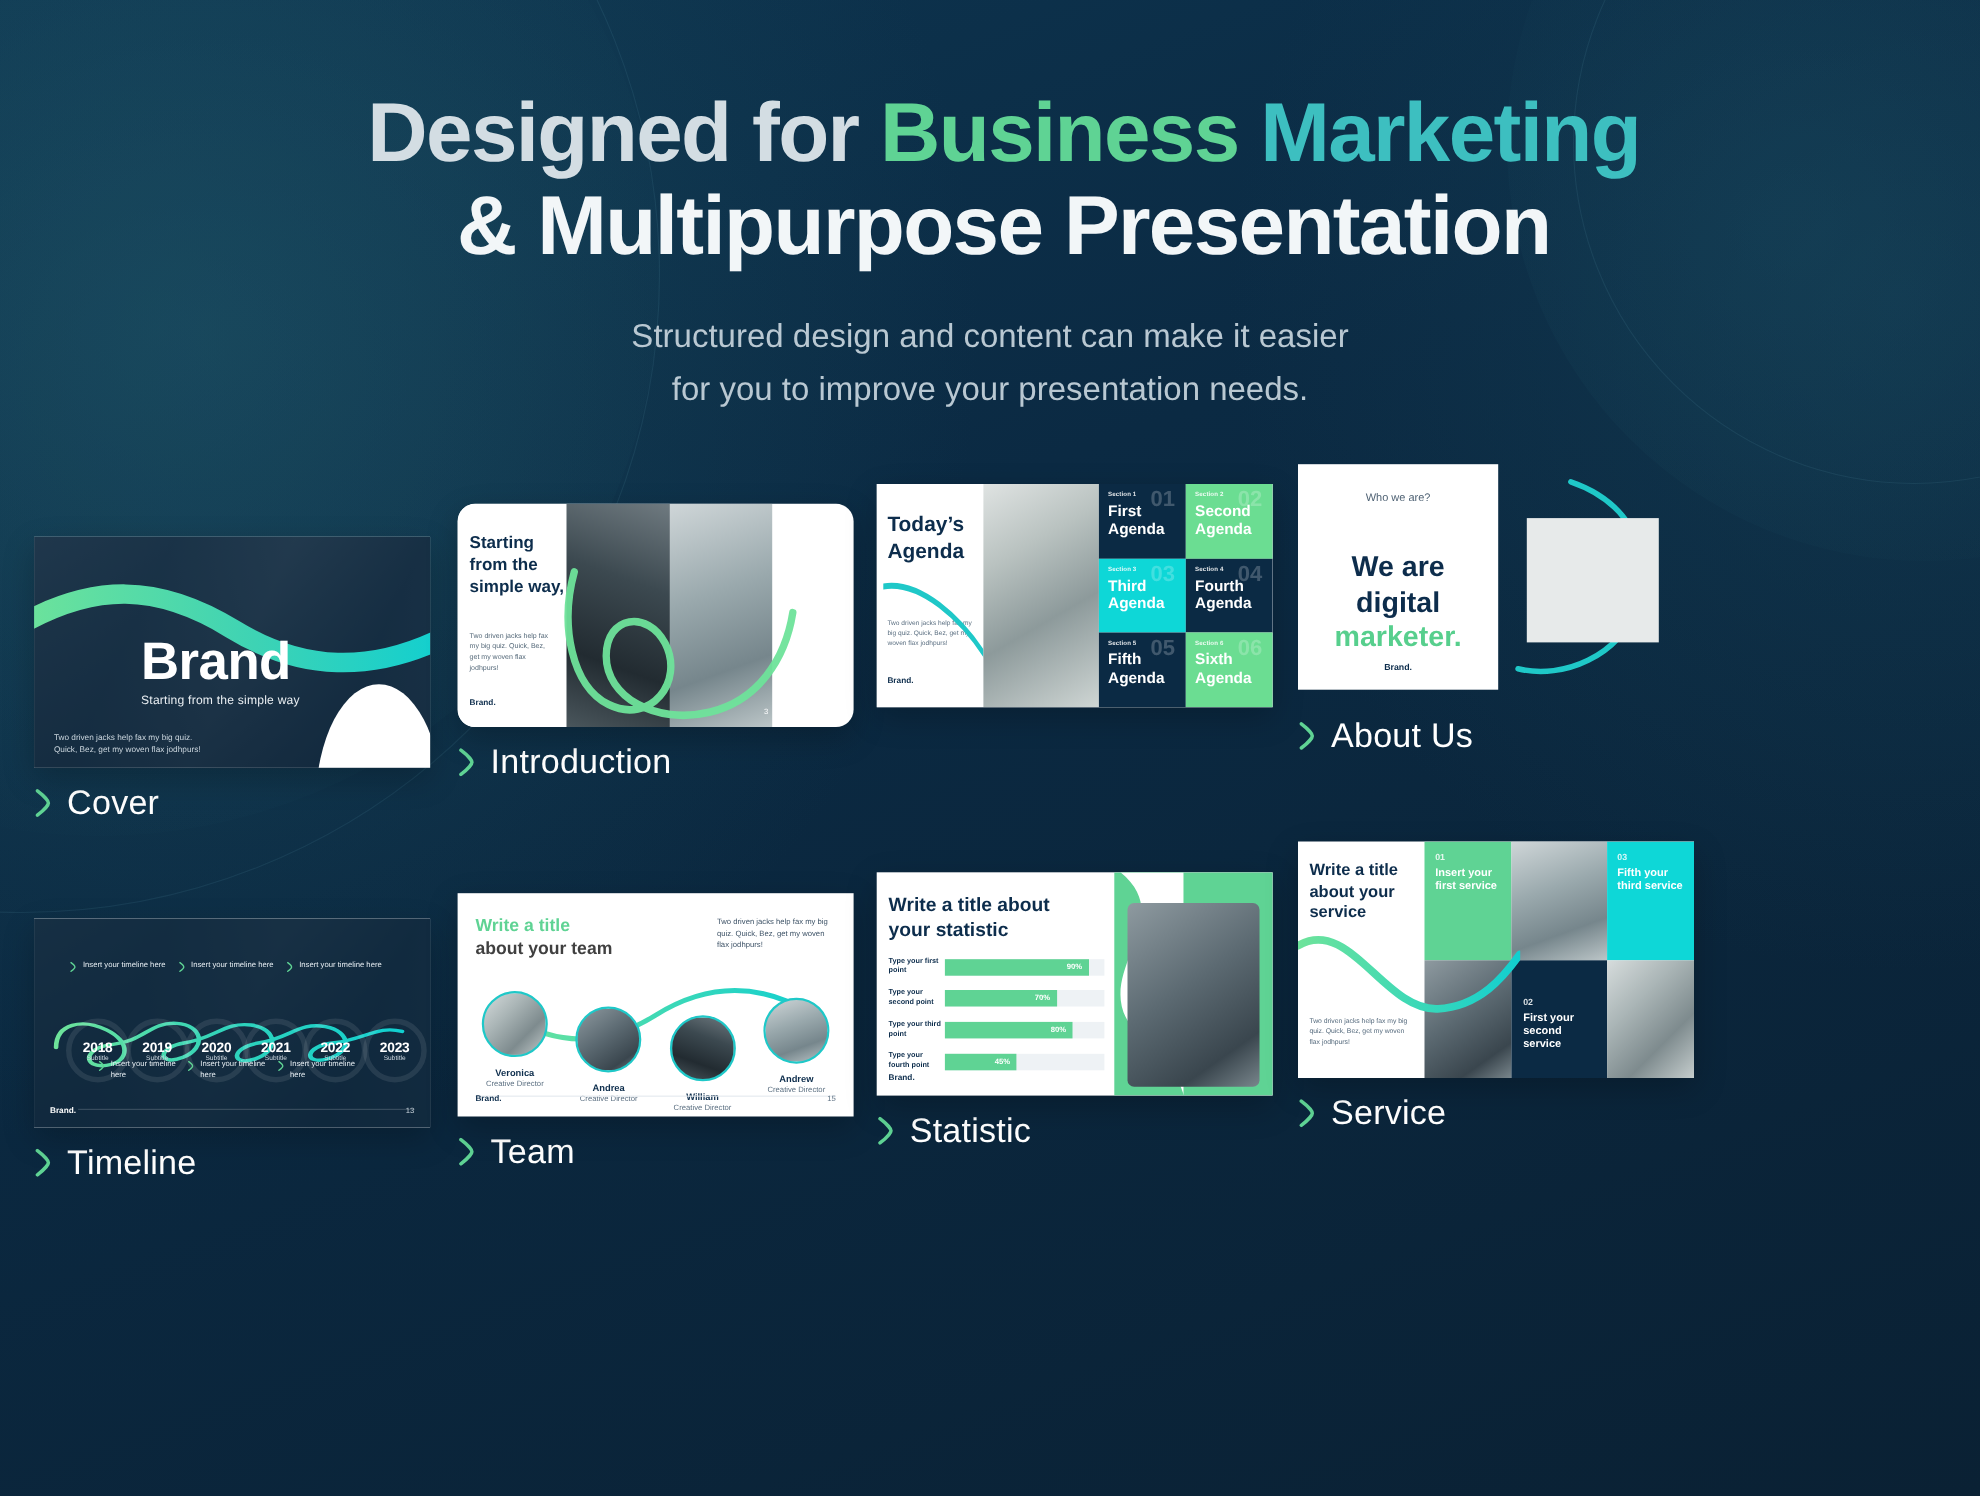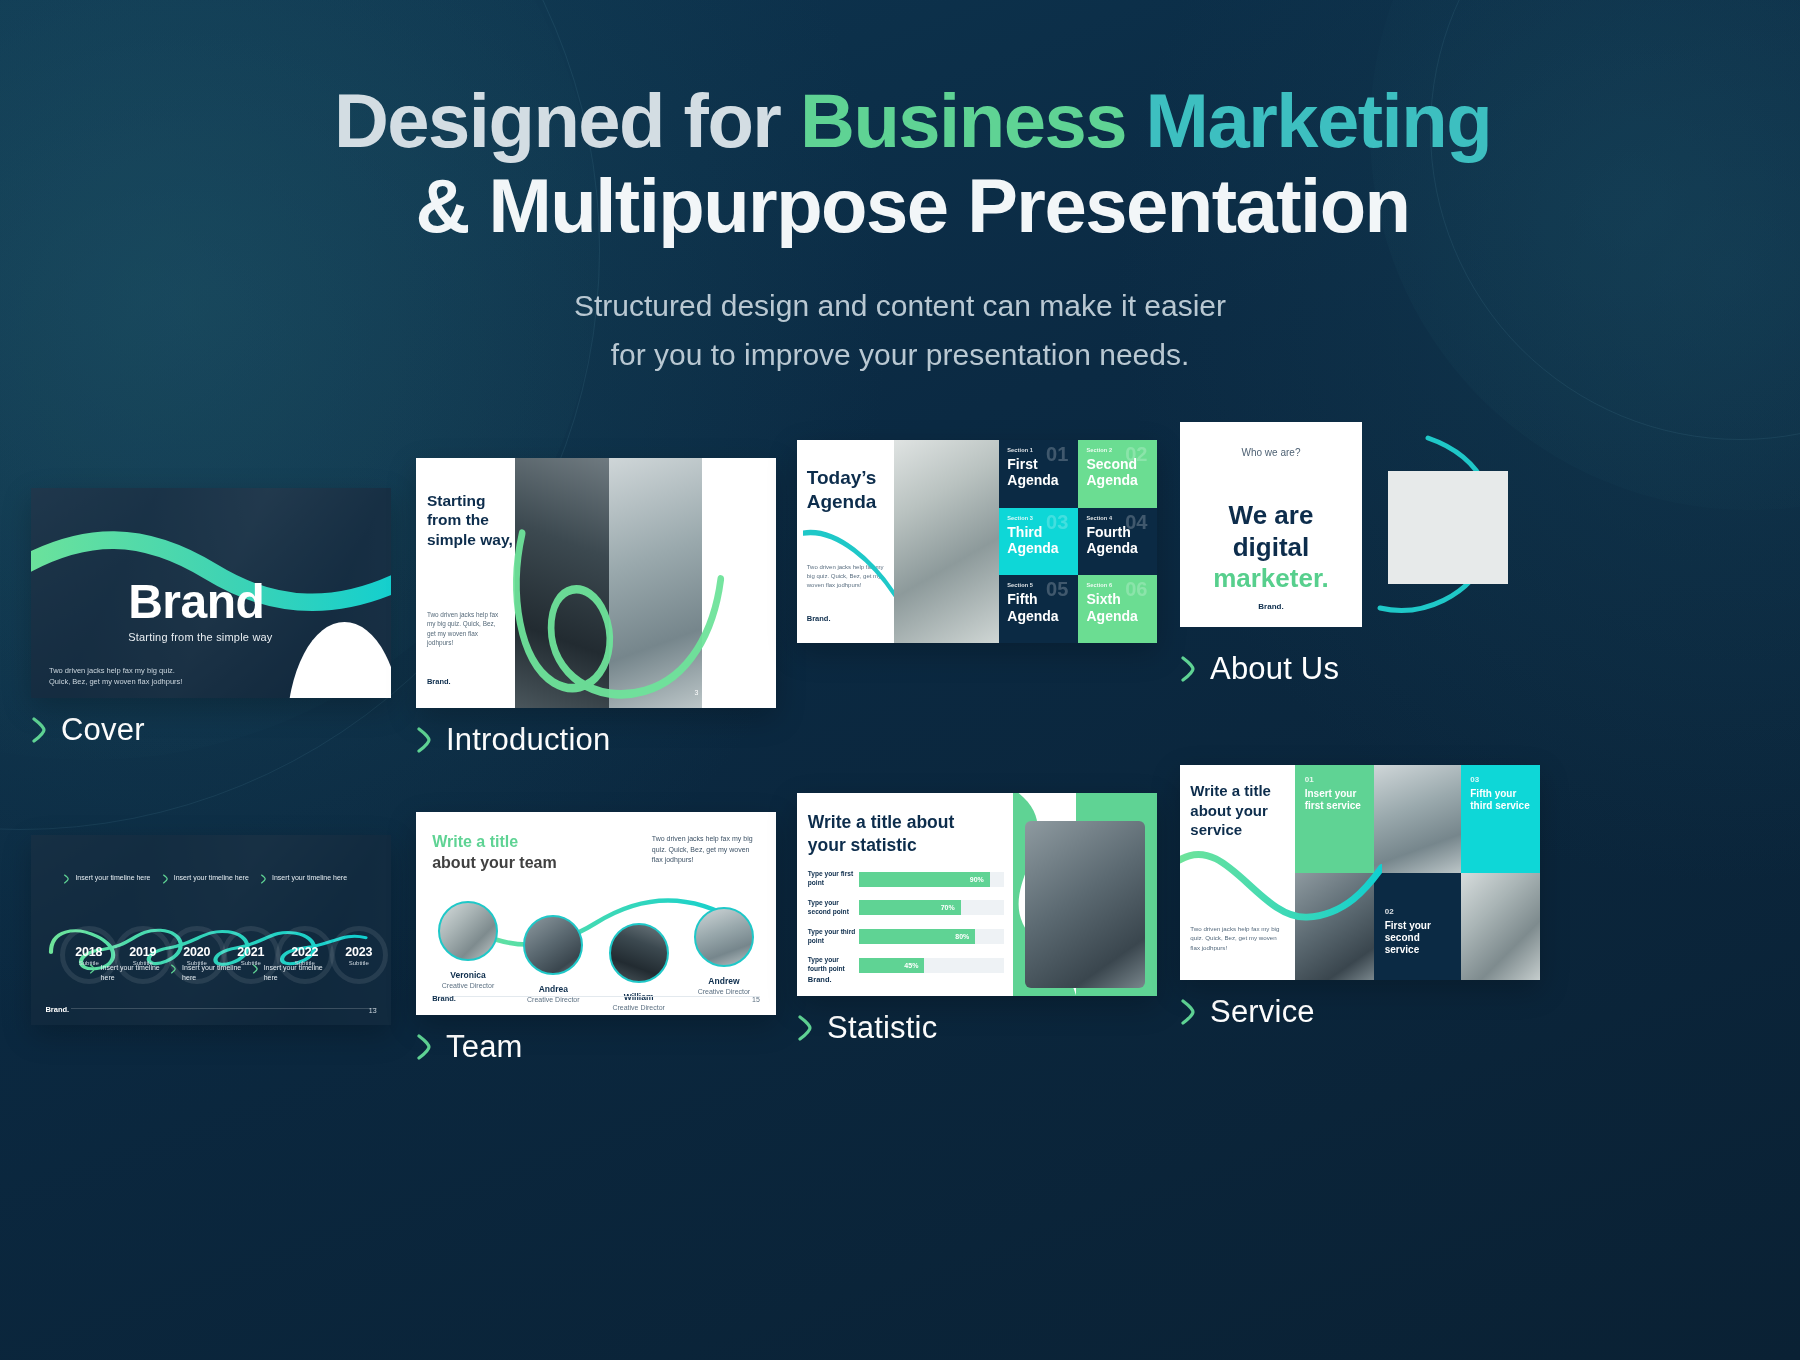--- a/index.html
+++ b/index.html
@@ -270,21 +270,21 @@
         </div>
         <div class="caption">
           <svg class="chev" viewBox="0 0 16 26">
             <path d="M3 2 C11 8, 13 12, 13 13 C13 14, 11 18, 3 24" fill="none" stroke="#5fd394" stroke-width="3.2" stroke-linecap="round"></path>
           </svg>
           <span class="caption-text">Cover</span>
         </div>
       </div>
 
       <div class="cell" style="left:416px; top:28px; width:360px;">
-        <div class="slide intro" style="height:250px;">
+        <div class="slide intro" style="height:203px;border-radius:16px;">
           <div class="intro-col intro-c1">
             <div class="intro-h">Starting from the simple way,</div>
             <div class="intro-body">Two driven jacks help fax my big quiz. Quick, Bez, get my woven flax jodhpurs!</div>
             <div class="intro-brand">Brand.</div>
           </div>
           <div class="intro-col intro-c2 photo ph-b"></div>
           <div class="intro-col intro-c4 photo ph-d">
             <div class="intro-pg">3</div>
           </div>
           <svg class="loop" style="left:24%; top:20%; width:62%; height:80%;" viewBox="0 0 200 140" preserveAspectRatio="none">
@@ -457,20 +457,26 @@
               <svg class="tl-mini" viewBox="0 0 8 14">
                   <path d="M2 1.5 C6 4.5, 7 6.5, 7 7 C7 7.5, 6 9.5, 2 12.5" fill="none" stroke="#5fd394" stroke-width="1.8" stroke-linecap="round"></path>
                 </svg>
               <div class="tl-txt">Insert your timeline here</div>
             </div>
           </div>
 
           <div class="tl-rule"></div>
           <div class="tl-brand">Brand.</div>
           <div class="tl-pg">13</div>
+        </div>
+        <div class="caption">
+          <svg class="chev" viewBox="0 0 16 26">
+            <path d="M3 2 C11 8, 13 12, 13 13 C13 14, 11 18, 3 24" fill="none" stroke="#5fd394" stroke-width="3.2" stroke-linecap="round"></path>
+          </svg>
+          <span class="caption-text">Timeline</span>
         </div>
       </div>
 
       <div class="cell" style="left:416px; top:-3px; width:360px;">
         <div class="slide team" style="height:203px;">
           <div class="team-h">
             <span class="l1">Write a title</span>
             <span class="l2">about your team</span>
           </div>
           <div class="team-note">Two driven jacks help fax my big quiz. Quick, Bez, get my woven flax jodhpurs!</div>

